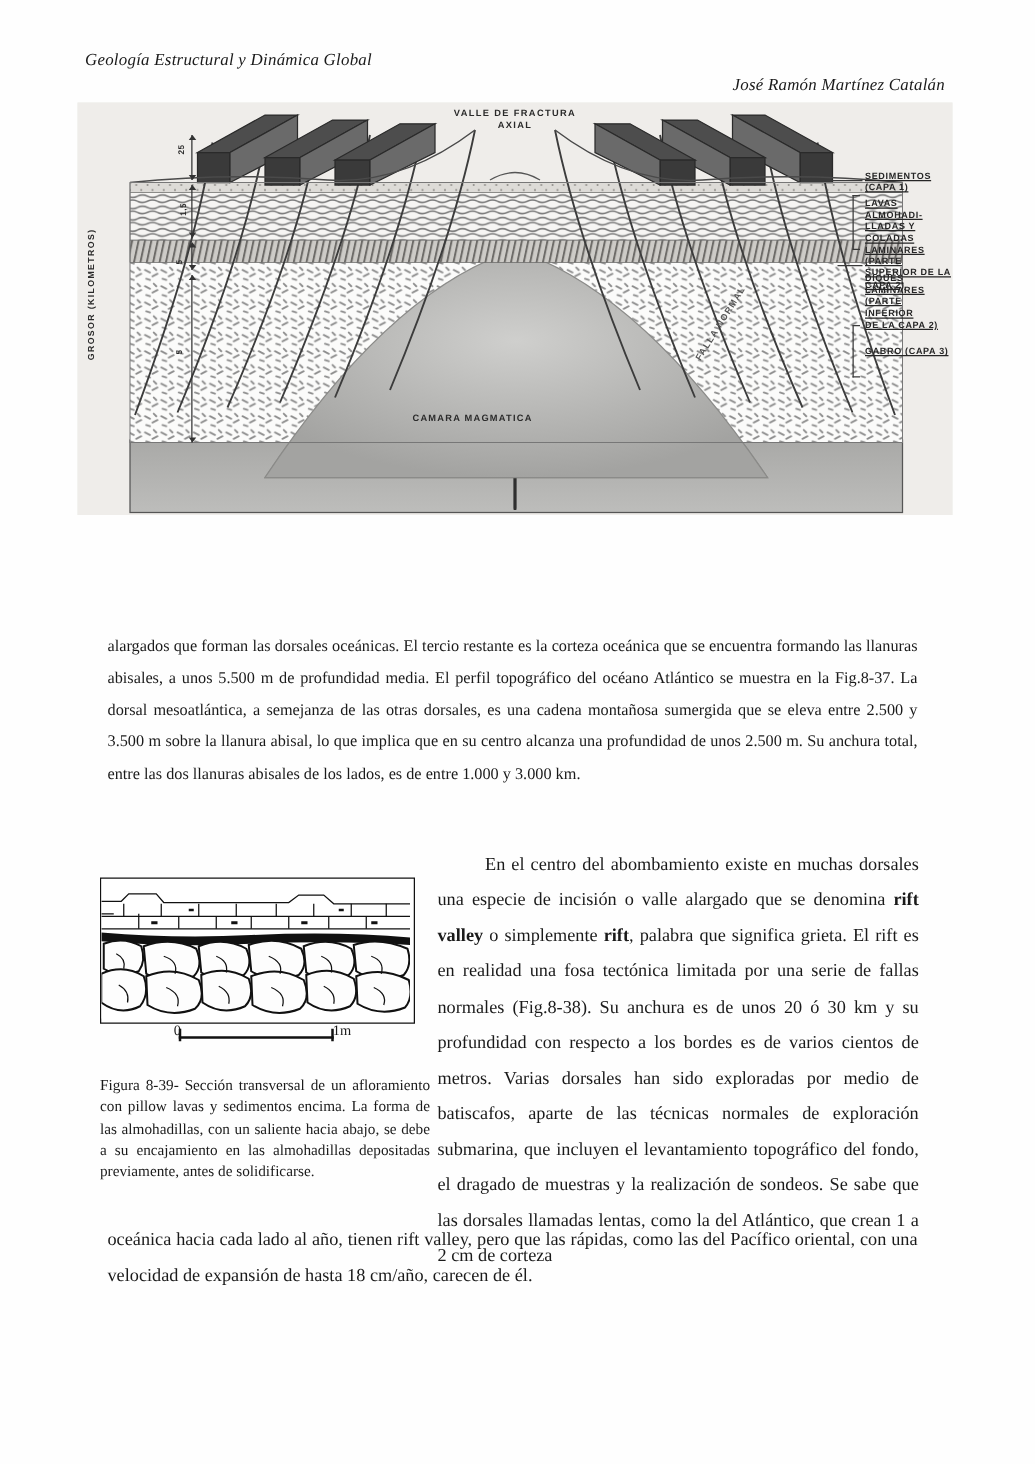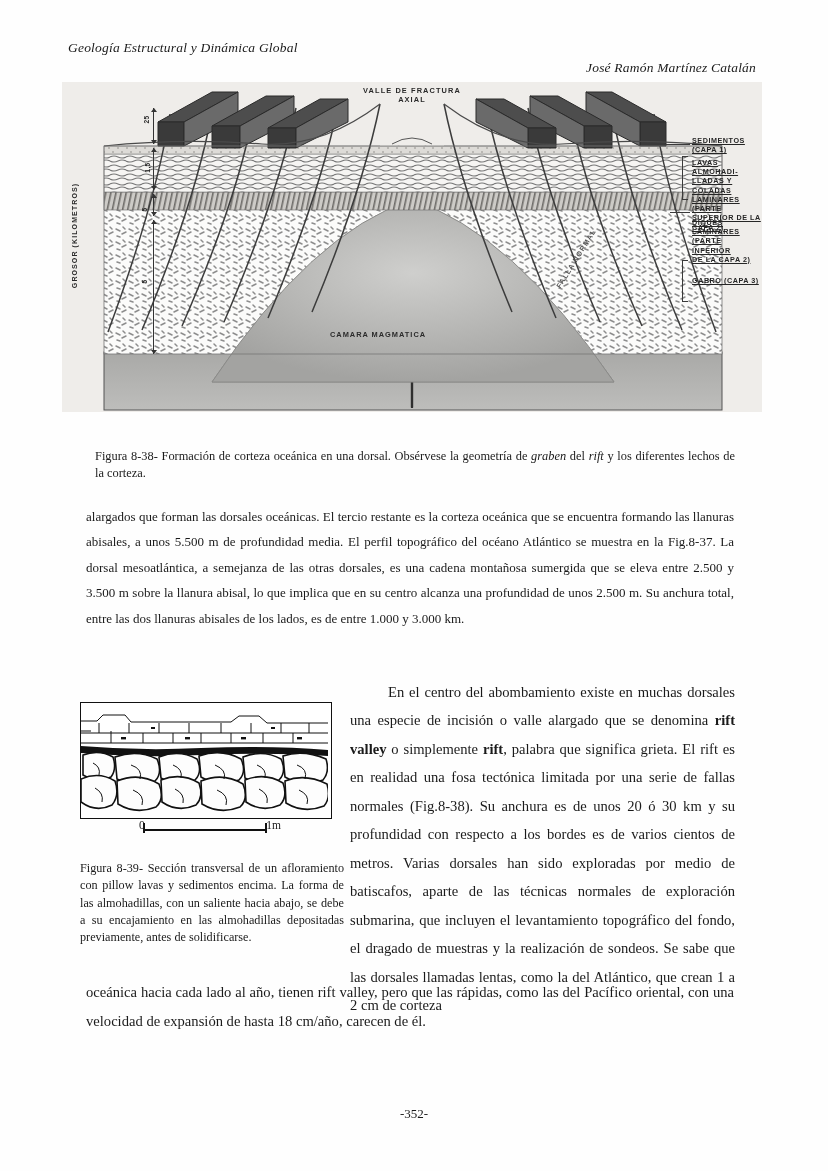--- a/index.html
+++ b/index.html
@@ -215,21 +215,20 @@
 (PARTE INFERIOR
 DE LA CAPA 2)</div>
 
     <div class="brace" style="left:620px;top:178px;height:40px;"></div>
     <div class="callout" style="left:630px;top:194px;width:70px;">GABRO (CAPA 3)</div>
 
     <div class="inner-lbl" style="left:268px;top:248px;">CAMARA MAGMATICA</div>
     <div class="falla" style="left:480px;top:172px;">FALLA NORMAL</div>
   </div>
 
-  <div class="cap fig38cap"><span>Figura 8-38- Formación de corteza oceánica en una dorsal. Obsérvese la geometría de </span><i>graben</i><span> del  </span><i>rift</i><span> y los diferentes lechos de la corteza.</span></div>
 
   <div class="body1">alargados que forman las dorsales oceánicas. El tercio restante es la corteza oceánica que se encuentra formando las llanuras abisales, a unos 5.500 m de profundidad media. El perfil topográfico del océano Atlántico se muestra en la Fig.8-37. La dorsal mesoatlántica, a semejanza de las otras dorsales, es una cadena montañosa sumergida que se eleva entre 2.500 y 3.500 m sobre la llanura abisal, lo que implica que en su centro alcanza una profundidad de unos 2.500 m. Su anchura total, entre las dos llanuras abisales de los lados, es de entre 1.000 y 3.000 km.</div>
 
   <div class="fig39">
     <div class="frame">
       <svg width="247" height="112" viewBox="0 0 247 112">
         <rect width="247" height="112" fill="#ffffff"></rect>
 
         <g stroke="#111" stroke-width="1" fill="none">
           <path d="M0 18 L16 18 L22 12 L44 12 L50 19 L150 19 L158 13 L178 13 L186 20 L247 20"></path>
@@ -293,14 +292,13 @@
       </span>
     </div>
   </div>
 
   <div class="fig39cap">Figura 8-39- Sección transversal de un afloramiento con pillow lavas y sedimentos encima. La forma de las almohadillas, con un saliente hacia abajo, se debe a su encajamiento en las almohadillas depositadas previamente, antes de solidificarse.</div>
 
   <div class="col-right"><span style="display:inline-block;width:38px;"></span><span>En el centro del abombamiento existe en muchas dorsales una especie de incisión o valle alargado que se denomina </span><b>rift valley</b><span> o simplemente </span><b>rift</b><span>, palabra que significa grieta. El rift es en realidad una fosa tectónica limitada por una serie de fallas normales (Fig.8-38). Su anchura es de unos 20 ó 30 km y su profundidad con respecto a los bordes es de varios cientos de metros. Varias dorsales han sido exploradas por medio de batiscafos, aparte de las técnicas normales de exploración submarina, que incluyen el levantamiento topográfico del fondo, el dragado de muestras y la realización de sondeos. Se sabe que las dorsales llamadas lentas, como la del Atlántico, que crean 1 a 2 cm de corteza</span></div>
 
   <div class="body-last">oceánica hacia cada lado al año, tienen rift valley, pero que las rápidas, como las del Pacífico oriental, con una velocidad de expansión de hasta 18 cm/año, carecen de él.</div>
 
-  <div class="pageno">-352-</div>
 </div>
 
 </body></html>

